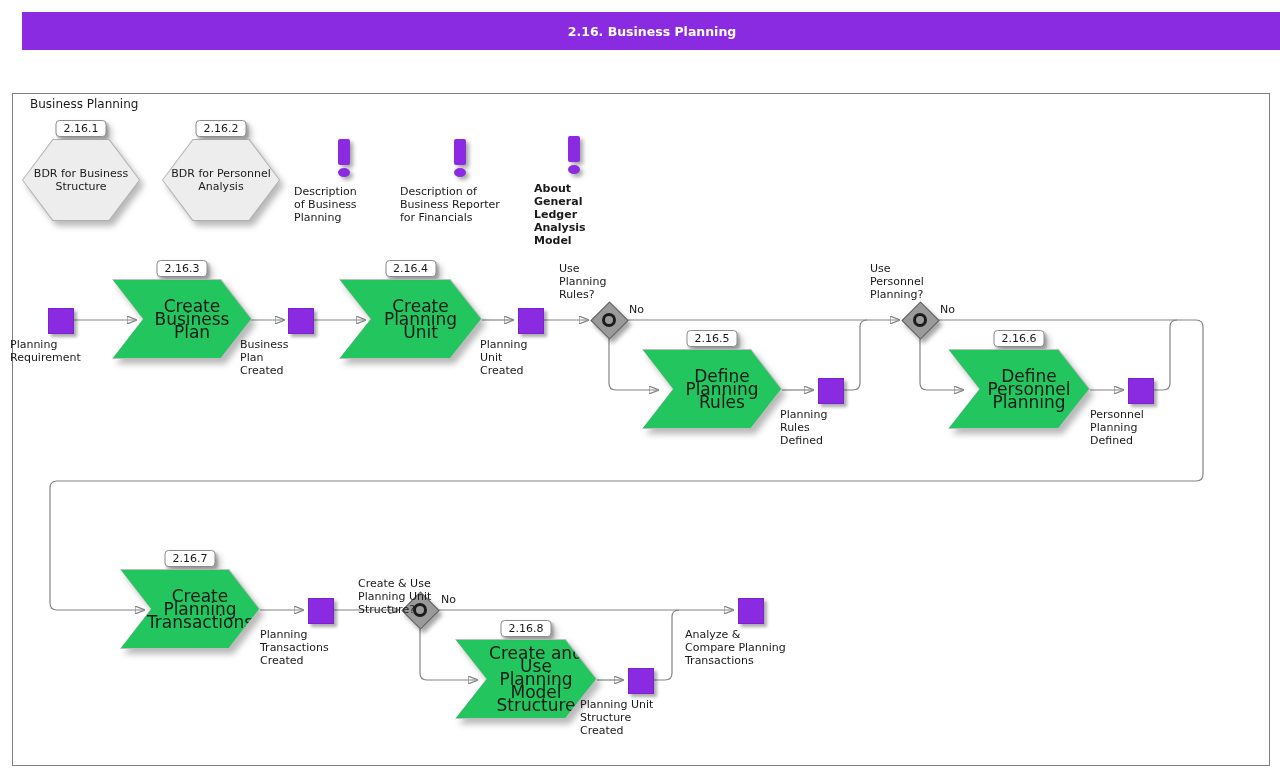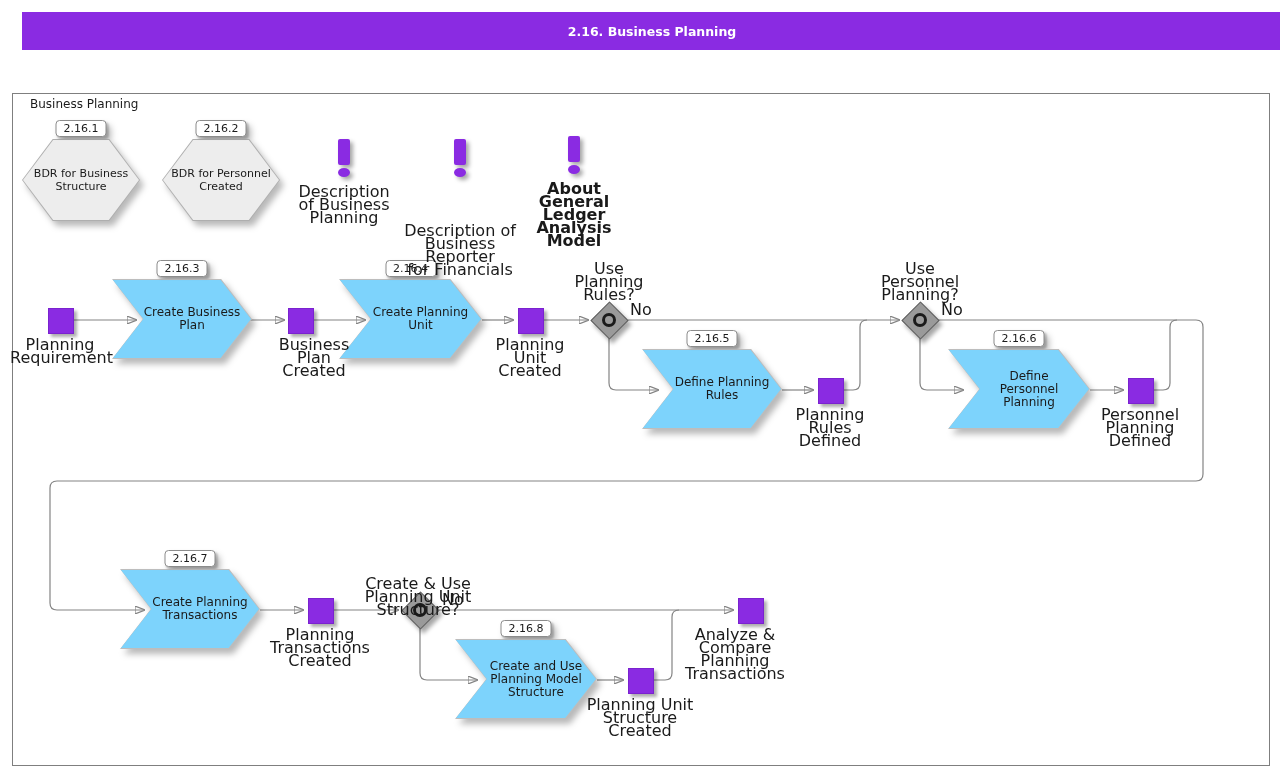--- a/index.html
+++ b/index.html
@@ -14,36 +14,36 @@
 
   
   .frame{left:12px;top:93px;width:1256px;height:671px;border:1px solid #7f7f7f;background:#ffffff;}
   .frame-label{left:22px;top:97px;font-size:12px;margin-left:8px;}
 
   
   svg.wires{left:0;top:0;width:1280px;height:770px;z-index:1;}
   svg.wires path{stroke:#848484;stroke-width:1.2;fill:none;}
 
   
-  .lbl{font-size:16px;line-height:13px;text-align:center;white-space:pre-line;z-index:3;}
+  .lbl{font-size:11px;line-height:13px;text-align:left;white-space:pre-line;z-index:3;}
 
   
   .tag{position:absolute;left:50%;transform:translateX(-50%);top:-19px;height:15px;line-height:15px;
        padding:0 7px;background:#ffffff;border:1px solid #8c8c8c;border-radius:4px;font-size:11px;
        white-space:nowrap;box-shadow:2px 2px 2px rgba(0,0,0,0.18);z-index:4;}
 
   
   .task{z-index:2;width:140px;height:80px;filter:drop-shadow(4px 5px 3px rgba(0,0,0,0.28));}
   .task .shape-o{position:absolute;inset:0;background:#bdbdbd;
        clip-path:polygon(0 0,78% 0,100% 50%,78% 100%,0 100%,22% 50%);}
-  .task .shape-i{position:absolute;inset:1px;background:#7dd3fc;
+  .task .shape-i{position:absolute;inset:1px;background:#22c55e;
        clip-path:polygon(0 0,78% 0,100% 50%,78% 100%,0 100%,22% 50%);
        display:flex;align-items:center;justify-content:center;text-align:center;
        padding-left:30px;padding-right:10px;box-sizing:border-box;
-       font-size:12px;line-height:13px;white-space:pre-line;}
+       font-size:17px;line-height:13px;white-space:pre-line;}
 
   
   .hex{z-index:2;width:118px;height:82px;filter:drop-shadow(4px 5px 3px rgba(0,0,0,0.28));}
   .hex .shape-o{position:absolute;inset:0;background:#aeaeae;
        clip-path:polygon(26% 0,74% 0,100% 50%,74% 100%,26% 100%,0 50%);}
   .hex .shape-i{position:absolute;inset:1px;background:#ededed;
        clip-path:polygon(26% 0,74% 0,100% 50%,74% 100%,26% 100%,0 50%);
        display:flex;align-items:center;justify-content:center;text-align:center;
        font-size:11px;line-height:13px;white-space:pre-line;}
 
@@ -102,37 +102,37 @@
 
 <div class="abs hex" style="left:22px;top:139px;">
   <div class="shape-o"></div>
   <div class="shape-i">BDR for Business
 Structure</div>
   <div class="tag">2.16.1</div>
 </div>
 <div class="abs hex" style="left:162px;top:139px;">
   <div class="shape-o"></div>
   <div class="shape-i">BDR for Personnel
-Created</div>
+Analysis</div>
   <div class="tag">2.16.2</div>
 </div>
 
 <div class="abs note" style="left:338px;top:139px;">
   <div class="bar"></div>
   <div class="dot"></div>
 </div>
 <div class="abs lbl" style="left:294px;top:185px;width:100px;">Description
 of Business
 Planning</div>
 
 <div class="abs note" style="left:454px;top:139px;">
   <div class="bar"></div>
   <div class="dot"></div>
 </div>
-<div class="abs lbl" style="left:400px;top:185px;width:120px;margin-top:39px;">Description of
+<div class="abs lbl" style="left:400px;top:185px;width:120px;">Description of
 Business Reporter
 for Financials</div>
 
 <div class="abs note" style="left:568px;top:136px;">
   <div class="bar"></div>
   <div class="dot"></div>
 </div>
 <div class="abs lbl" style="left:534px;top:182px;width:80px;font-weight:bold;">About
 General
 Ledger
@@ -176,21 +176,21 @@
 Planning Model
 Structure</div>
   <div class="tag">2.16.8</div>
 </div>
 
 <div class="abs event" style="left:48px;top:308px;"></div>
 <div class="abs lbl" style="left:10px;top:338px;width:100px;">Planning
 Requirement</div>
 
 <div class="abs event" style="left:288px;top:308px;"></div>
-<div class="abs lbl" style="left:264px;top:338px;width:100px;">Business
+<div class="abs lbl" style="left:240px;top:338px;width:100px;">Business
 Plan
 Created</div>
 
 <div class="abs event" style="left:518px;top:308px;"></div>
 <div class="abs lbl" style="left:480px;top:338px;width:100px;">Planning
 Unit
 Created</div>
 
 <div class="abs event" style="left:818px;top:378px;"></div>
 <div class="abs lbl" style="left:780px;top:408px;width:100px;">Planning
@@ -206,21 +206,21 @@
 <div class="abs lbl" style="left:260px;top:628px;width:120px;">Planning
 Transactions
 Created</div>
 
 <div class="abs event" style="left:628px;top:668px;"></div>
 <div class="abs lbl" style="left:580px;top:698px;width:120px;">Planning Unit
 Structure
 Created</div>
 
 <div class="abs event" style="left:738px;top:598px;"></div>
-<div class="abs lbl" style="left:670px;top:628px;width:130px;">Analyze &amp;
+<div class="abs lbl" style="left:685px;top:628px;width:130px;">Analyze &amp;
 Compare Planning
 Transactions</div>
 
 <div class="abs gw" style="left:591px;top:302px;">
   <div class="dia"></div>
   <div class="ring"></div>
 </div>
 <div class="abs lbl" style="left:559px;top:262px;width:100px;">Use
 Planning
 Rules?</div>

